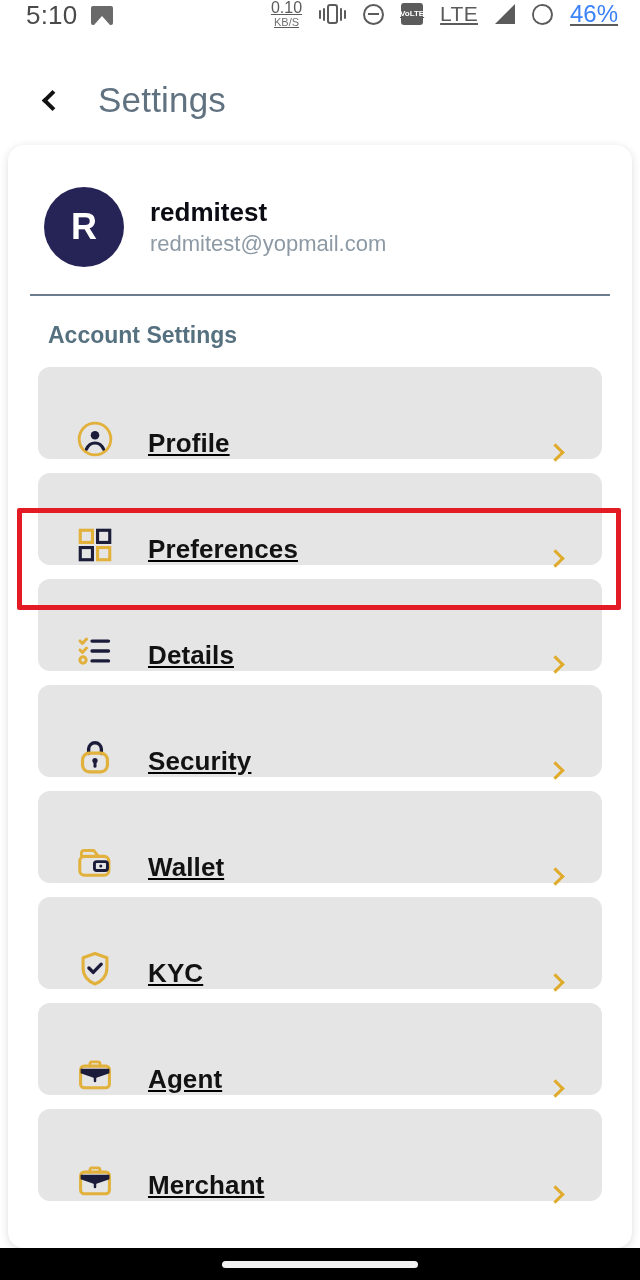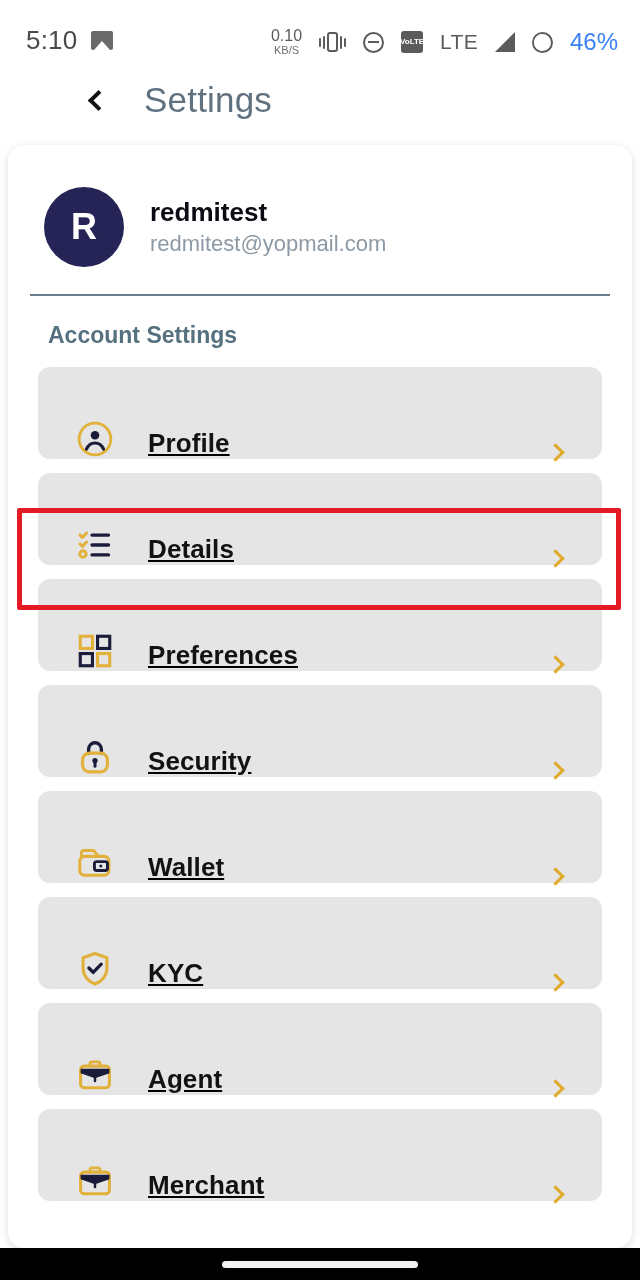--- a/index.html
+++ b/index.html
@@ -12,27 +12,27 @@
   #screen {
     position: relative;
     width: 640px; height: 1280px;
     background: #ffffff;
   }
 
   
   .statusbar {
     position: absolute; top: 0; left: 0;
     width: 640px; height: 56px;
-    display: flex; align-items: flex-end;
+    display: flex; align-items: flex-start;
     padding: 0 22px 0 26px;
     color: #5b5b5b;
   }
   .sb-left { display: flex; align-items: center; gap: 14px; }
   .sb-time { font-size: 26px; color: #4a4a4a; letter-spacing: .2px; }
-  .sb-right { margin-left: auto; display: flex; align-items: center; gap: 17px; }
+  .sb-right { margin-left: auto; display: flex; align-items: center; gap: 17px; text-decoration: underline; }
   .img-icon {
     width: 22px; height: 19px; background: #6a6a6a;
     border-radius: 2px; position: relative; overflow: hidden;
   }
   .img-icon::after {
     content: ""; position: absolute; left: 3px; bottom: 0;
     border-left: 8px solid transparent; border-right: 8px solid transparent;
     border-bottom: 9px solid #ffffff;
   }
   .net-speed { display: flex; flex-direction: column; align-items: center; line-height: 1; }
@@ -73,21 +73,21 @@
   .battery-ring::after {
     content: ""; position: absolute; left: -1px; top: -1px;
     width: 9px; height: 19px; background: #ffffff;
   }
   .batt-pct { font-size: 24px; color: #3b82f6; }
 
   
   .appbar {
     position: absolute; top: 56px; left: 0;
     width: 535px; height: 88px;
-    display: flex; align-items: center; padding-left: 46px;
+    display: flex; align-items: center;
   }
   .back-btn {
     width: 52px; height: 52px; margin-left: 24px;
     display: flex; align-items: center; justify-content: center;
     cursor: pointer;
   }
   .back-chev {
     width: 15px; height: 15px;
     border-left: 4px solid #111111; border-bottom: 4px solid #111111;
     transform: rotate(45deg); margin-left: 5px;
@@ -245,46 +245,46 @@
             <circle cx="12" cy="9.6" r="2.7" fill="#1b1b3a"></circle>
             <path d="M6.6 18.4c1.1-2.6 3.1-3.9 5.4-3.9s4.3 1.3 5.4 3.9" stroke="#1b1b3a" stroke-width="2" stroke-linecap="round" fill="none"></path>
           </svg>
         </span>
         <span class="row-label">Profile</span>
         <span class="row-chev"></span>
       </div>
 
       <div class="row">
         <span class="row-icon">
+          <svg width="34" height="34" viewBox="0 0 24 24" fill="none">
+            <rect x="1.6" y="1.6" width="8.6" height="8.6" stroke="#e2b13c" stroke-width="2.2"></rect>
+            <rect x="13.8" y="1.6" width="8.6" height="8.6" stroke="#1b1b3a" stroke-width="2.2"></rect>
+            <rect x="1.6" y="13.8" width="8.6" height="8.6" stroke="#1b1b3a" stroke-width="2.2"></rect>
+            <rect x="13.8" y="13.8" width="8.6" height="8.6" stroke="#e2b13c" stroke-width="2.2"></rect>
+          </svg>
+        </span>
+        <span class="row-label">Preferences</span>
+        <span class="row-chev"></span>
+      </div>
+
+      <div class="row">
+        <span class="row-icon">
           <svg width="36" height="36" viewBox="0 0 24 24" fill="none">
             <path d="M2 5.3l1.6 1.6L6.4 4" stroke="#e2b13c" stroke-width="2" stroke-linecap="round" stroke-linejoin="round"></path>
             <path d="M2 11.3l1.6 1.6L6.4 10" stroke="#e2b13c" stroke-width="2" stroke-linecap="round" stroke-linejoin="round"></path>
             <circle cx="4" cy="18" r="2.1" stroke="#e2b13c" stroke-width="2"></circle>
             <path d="M10 5.4h11M10 12h11M10 18.6h11" stroke="#1b1b3a" stroke-width="2.2" stroke-linecap="round"></path>
           </svg>
         </span>
         <span class="row-label">Details</span>
         <span class="row-chev"></span>
       </div>
 
       <div class="row">
         <span class="row-icon">
-          <svg width="34" height="34" viewBox="0 0 24 24" fill="none">
-            <rect x="1.6" y="1.6" width="8.6" height="8.6" stroke="#e2b13c" stroke-width="2.2"></rect>
-            <rect x="13.8" y="1.6" width="8.6" height="8.6" stroke="#1b1b3a" stroke-width="2.2"></rect>
-            <rect x="1.6" y="13.8" width="8.6" height="8.6" stroke="#1b1b3a" stroke-width="2.2"></rect>
-            <rect x="13.8" y="13.8" width="8.6" height="8.6" stroke="#e2b13c" stroke-width="2.2"></rect>
-          </svg>
-        </span>
-        <span class="row-label">Preferences</span>
-        <span class="row-chev"></span>
-      </div>
-
-      <div class="row">
-        <span class="row-icon">
           <svg width="34" height="36" viewBox="0 0 24 26" fill="none">
             <path d="M7.4 10.5V7.3a4.6 4.6 0 0 1 9.2 0v3.2" stroke="#1b1b3a" stroke-width="2.4" stroke-linecap="round"></path>
             <rect x="3" y="10.2" width="18" height="13.6" rx="5" stroke="#e2b13c" stroke-width="2.3"></rect>
             <circle cx="12" cy="15.6" r="1.9" fill="#1b1b3a"></circle>
             <path d="M12 16.6v3" stroke="#1b1b3a" stroke-width="2.2" stroke-linecap="round"></path>
           </svg>
         </span>
         <span class="row-label">Security</span>
         <span class="row-chev"></span>
       </div>

